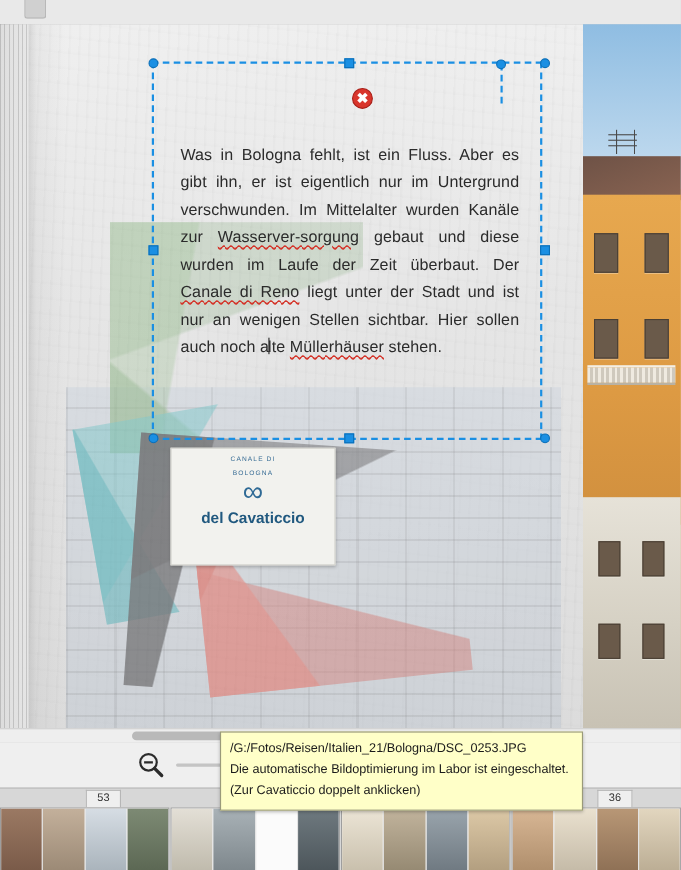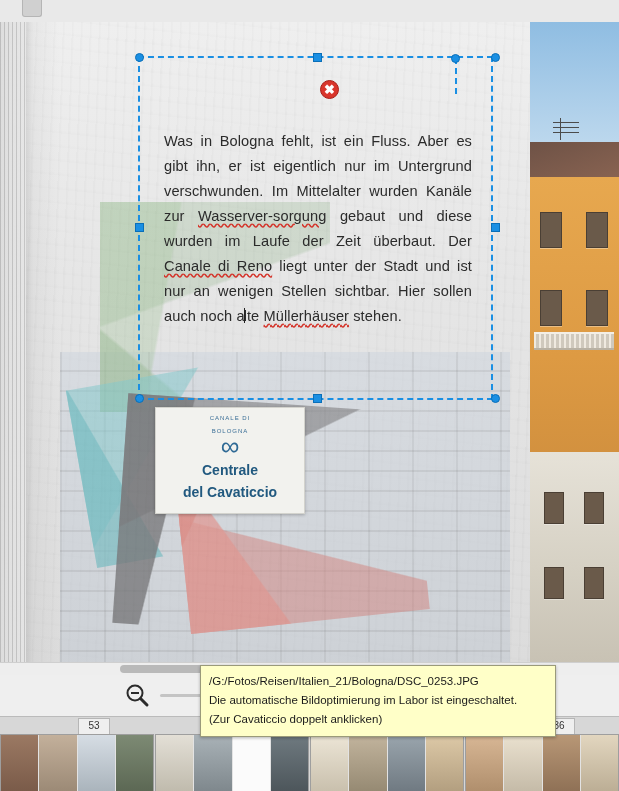--- a/index.html
+++ b/index.html
@@ -371,21 +371,21 @@
     height: 100%;
     flex: 1 1 0;
     border-right: 1px solid #e3e3e3;
   }
   .spread .thumb-img:last-child { border-right: none; }
 
   
   .tooltip {
     position: absolute;
     left: 200px; top: 665px;
-    width: 356px;
+    width: 330px;
     background: #ffffc8;
     border: 1px solid #9a9a7a;
     box-shadow: 0 1px 3px rgba(0,0,0,.28);
     padding: 6px 8px 7px 8px;
     box-sizing: border-box;
     font-size: 11.5px;
     line-height: 19px;
     color: #1b1b1b;
   }
   .tooltip div { white-space: nowrap; overflow: hidden; text-overflow: ellipsis; }
@@ -412,21 +412,20 @@
       <div class="green-leaf"></div>
       <div class="paint-teal"></div>
       <div class="paint-dark"></div>
       <div class="paint-red"></div>
     </div>
 
     <div class="sign">
       <div class="sign-top">CANALE DI</div>
       <div class="sign-top">BOLOGNA</div>
       <div class="infinity">∞</div>
-      <div class="sign-title">Centrale</div>
       <div class="sign-title">del Cavaticcio</div>
     </div>
 
     <div class="right-photo">
       <div class="sky"></div>
       <div class="antenna"></div>
       <div class="roof"></div>
       <div class="house"></div>
       <div class="win" style="left:10px; top:190px; width:20px; height:34px;"></div>
       <div class="win" style="left:56px; top:190px; width:20px; height:34px;"></div>

